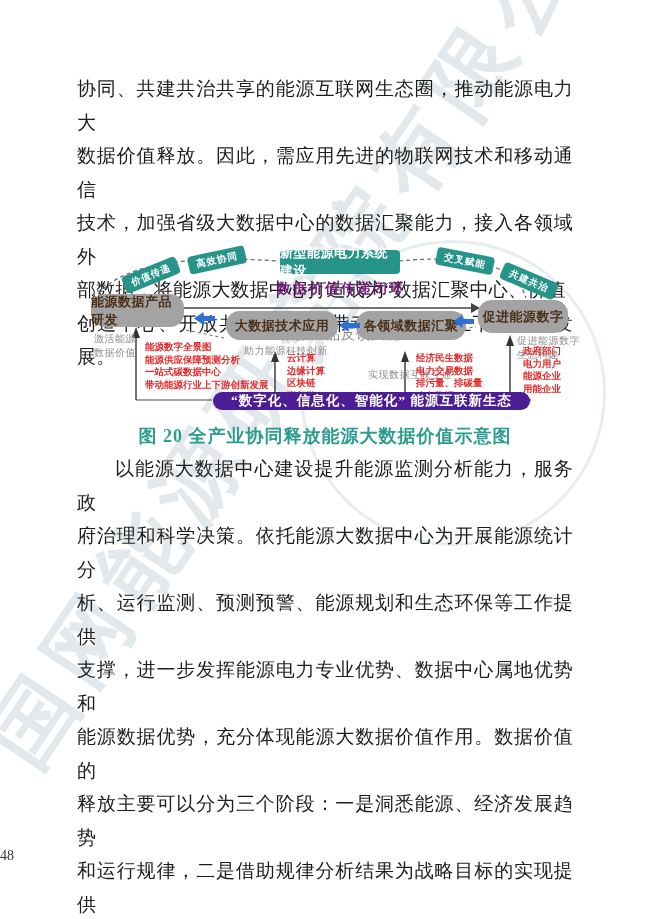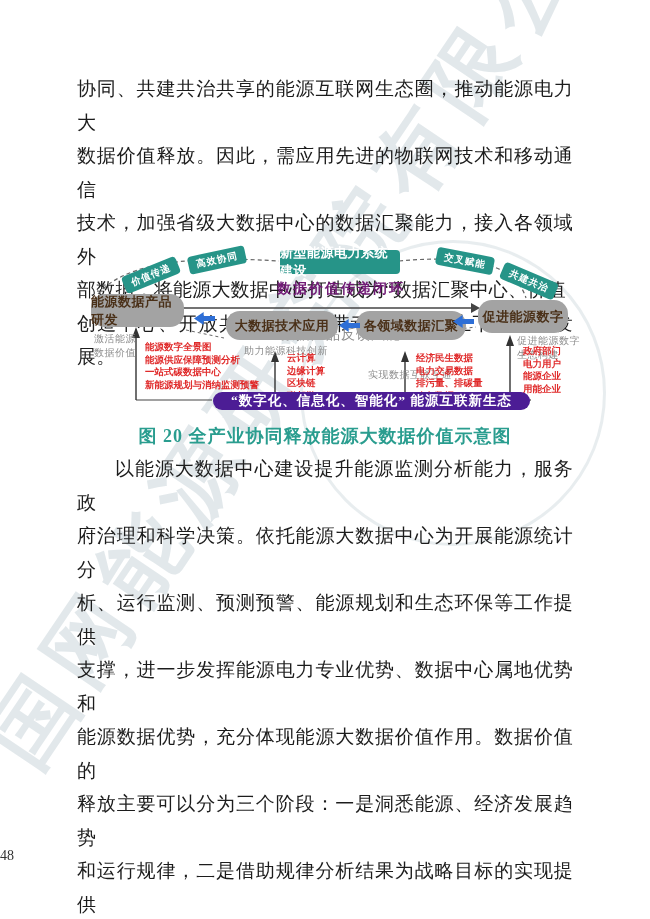--- a/index.html
+++ b/index.html
@@ -108,21 +108,21 @@
 数据价值</div>
     <div class="graynote" style="left:441px;top:86px;">促进能源数字
 生态构建</div>
     <div class="graynote" style="left:168px;top:96px;">助力能源科技创新</div>
     <div class="graynote" style="left:292px;top:96px;margin-top:24px;">实现数据互联互通</div>
 
     <div class="redlist" style="left:69px;top:93px;">
       <div>能源数字全景图</div>
       <div>能源供应保障预测分析</div>
       <div>一站式碳数据中心</div>
-      <div>新能源规划与消纳监测预警</div>
+      <div>带动能源行业上下游创新发展</div>
     </div>
     <div class="redlist" style="left:211px;top:104px;">
       <div>云计算</div>
       <div>边缘计算</div>
       <div>区块链</div>
       <div>联邦学习</div>
     </div>
     <div class="redlist" style="left:340px;top:104px;">
       <div>经济民生数据</div>
       <div>电力交易数据</div>

